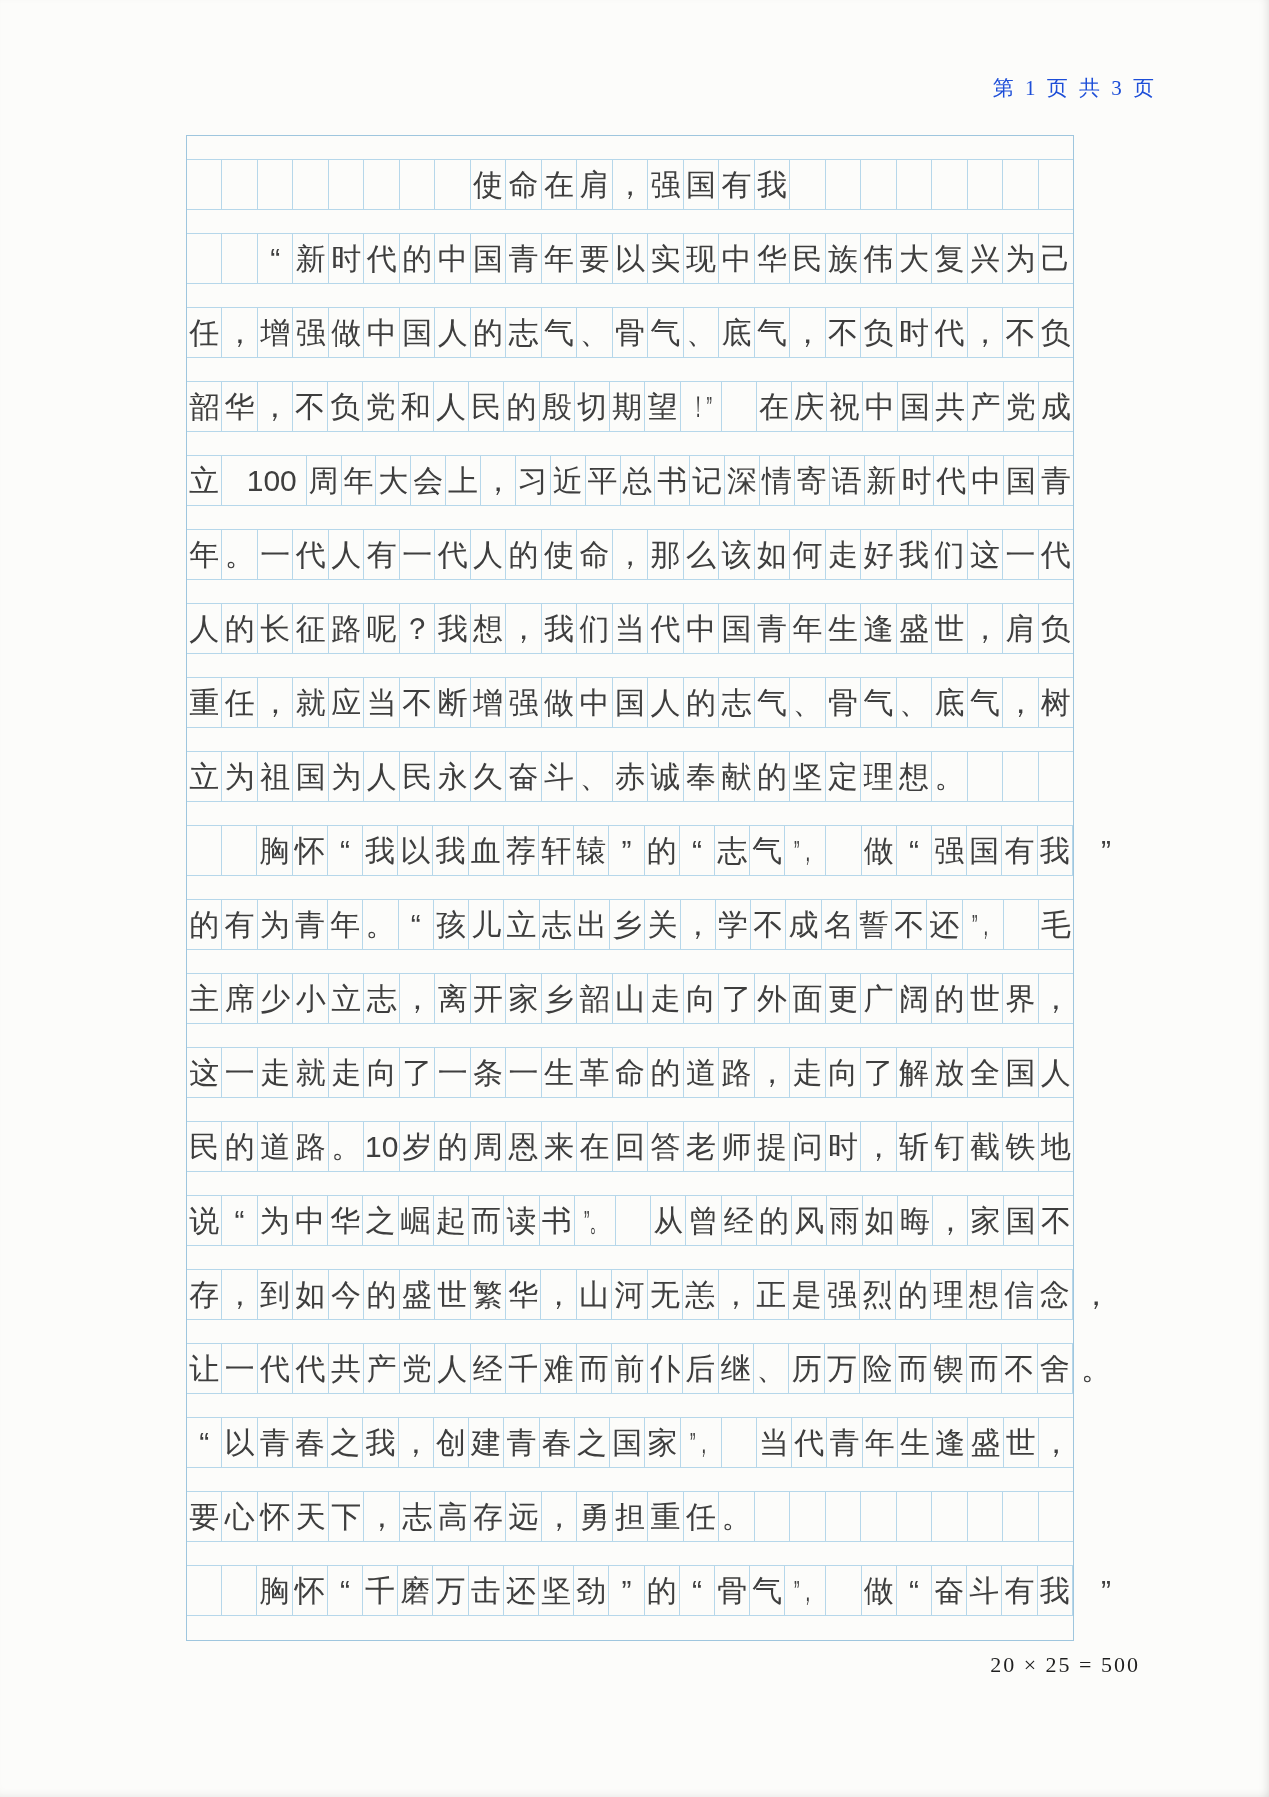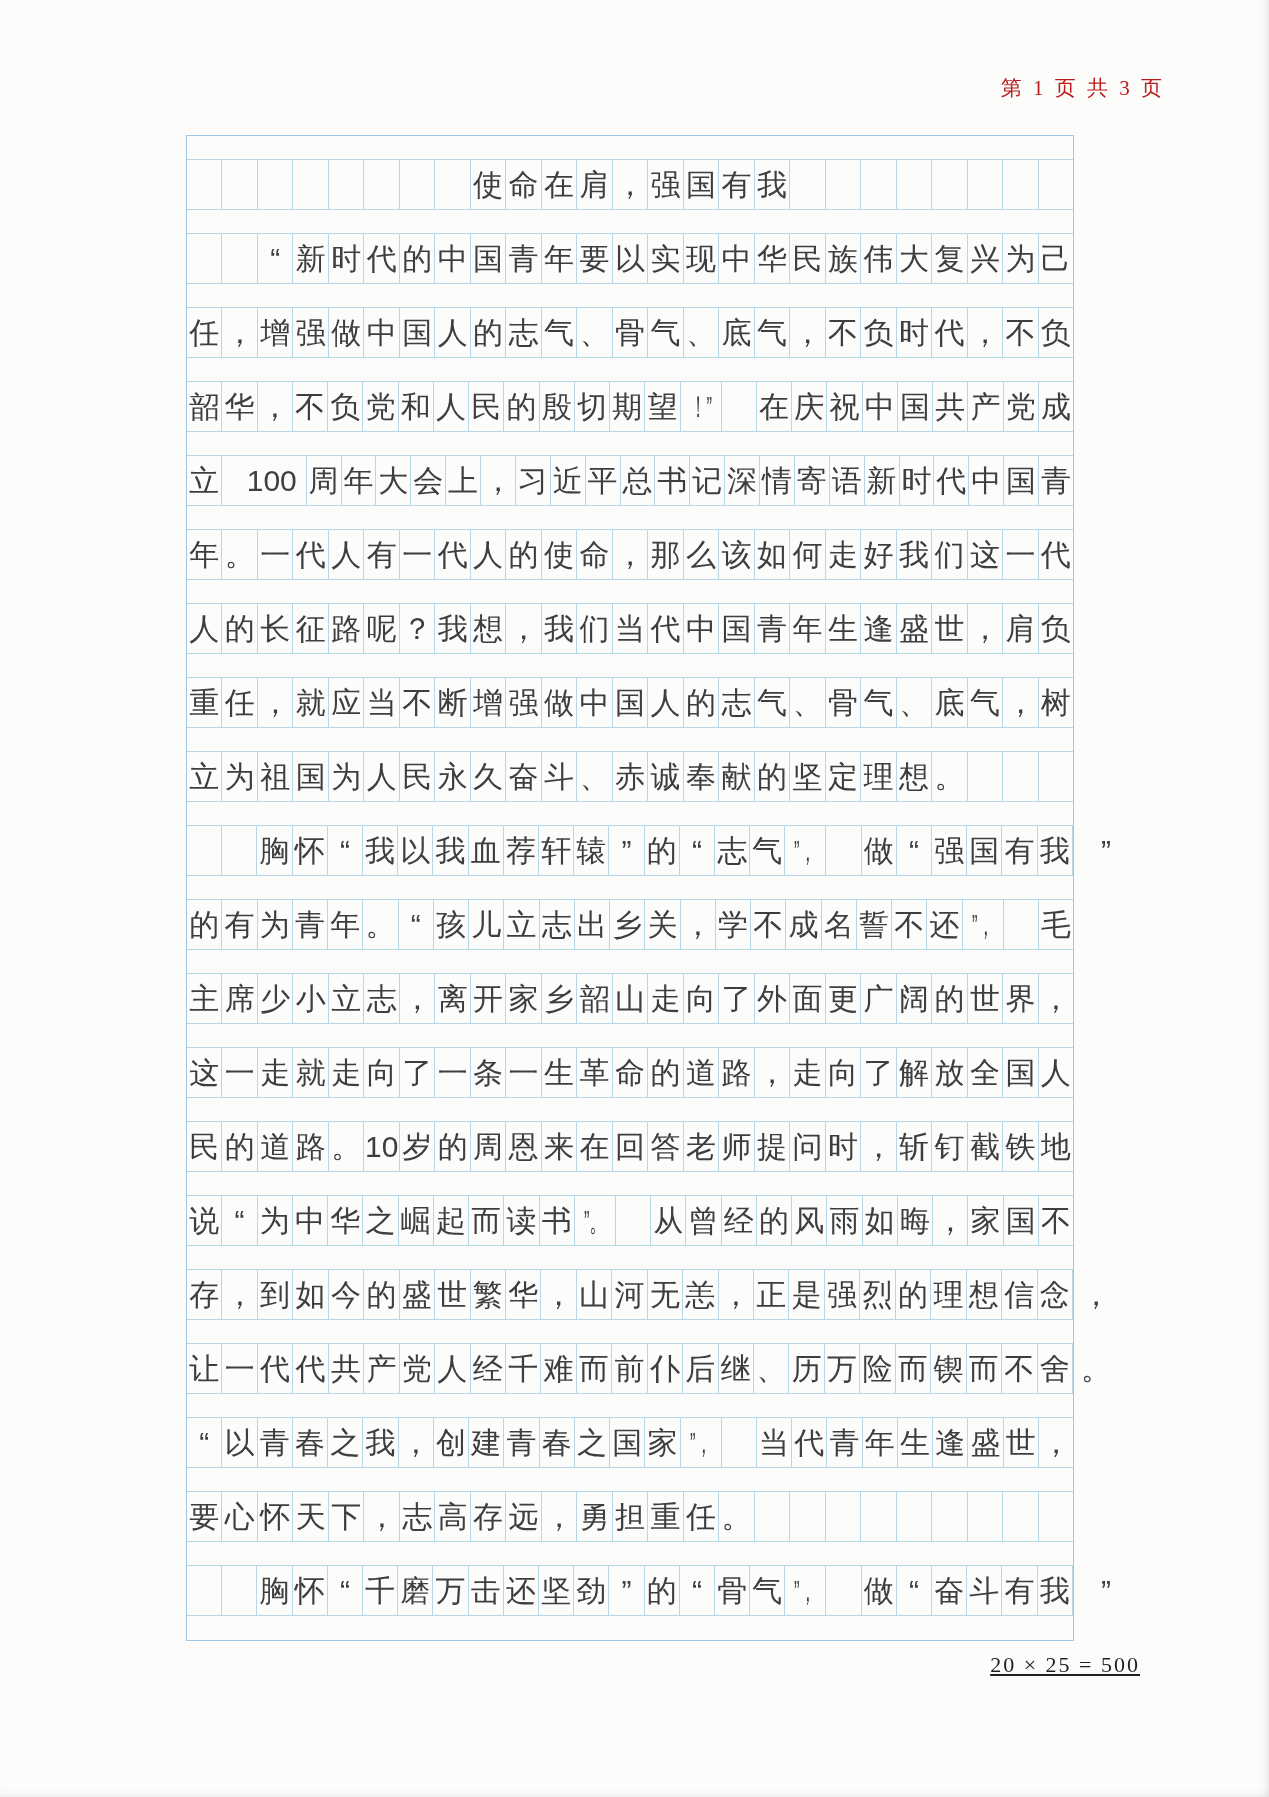--- a/index.html
+++ b/index.html
@@ -11,28 +11,28 @@
   html,body{margin:0;padding:0;background:#ffffff;}
   .page{
     position:relative;
     width:1269px;height:1797px;
     background:var(--page-bg);
     overflow:hidden;
     box-shadow:inset -7px 0 8px -5px rgba(0,0,0,0.10), inset 0 -7px 8px -5px rgba(0,0,0,0.06);
     font-family:"Liberation Sans", sans-serif;
   }
   .page-header{
-    position:absolute;top:74px;right:104px;
+    position:absolute;top:74px;right:112px;
     font-family:"Liberation Serif", serif;
-    font-size:21px;color:#b91c1c;letter-spacing:3px;white-space:pre;text-align:center;
+    font-size:21px;color:#1d4ed8;letter-spacing:3px;white-space:pre;text-align:center;
   }
   .page-footer{
     position:absolute;top:1652px;right:129px;
     font-family:"Liberation Serif", serif;
-    font-size:22px;color:#1f1f1f;letter-spacing:2px;white-space:pre;text-decoration:underline;
+    font-size:22px;color:#1f1f1f;letter-spacing:2px;white-space:pre;
   }
   .grid{
     position:absolute;left:186px;top:135px;width:888px;
     border:1px solid var(--line-strong);
     box-sizing:border-box;
     background:transparent;
   }
   .spacer-row{
     height:24px;border-bottom:1px solid var(--line);box-sizing:border-box;
   }

